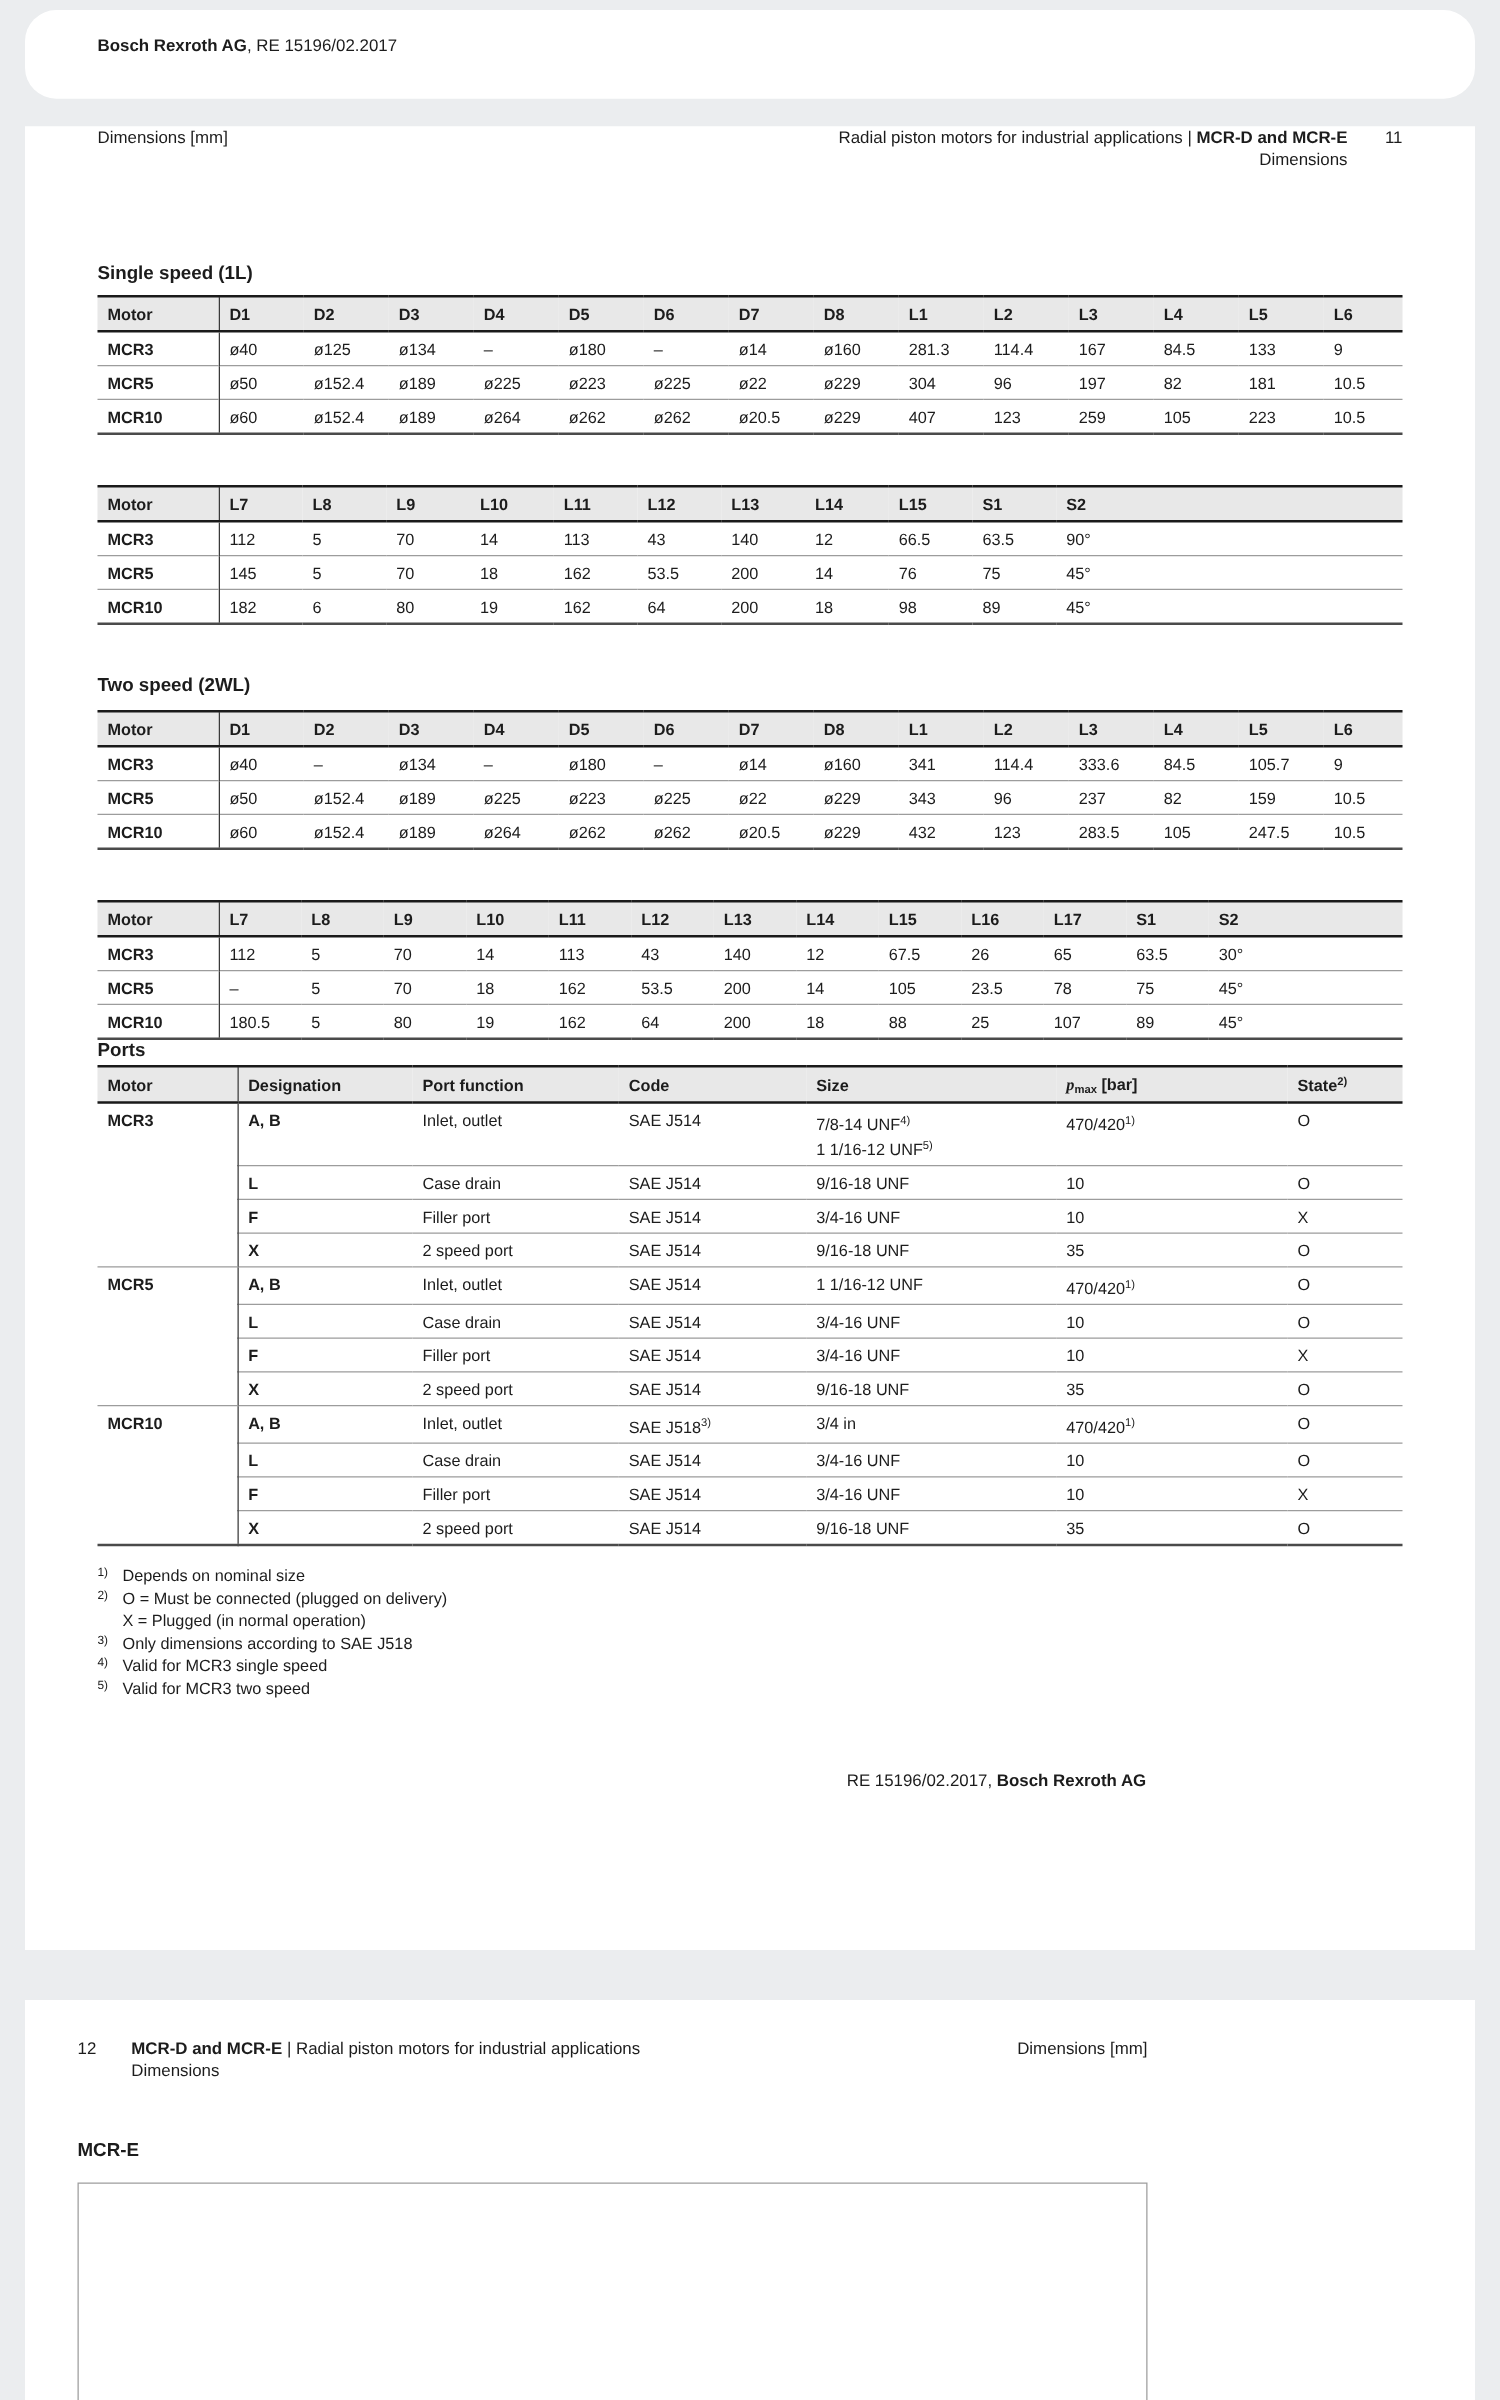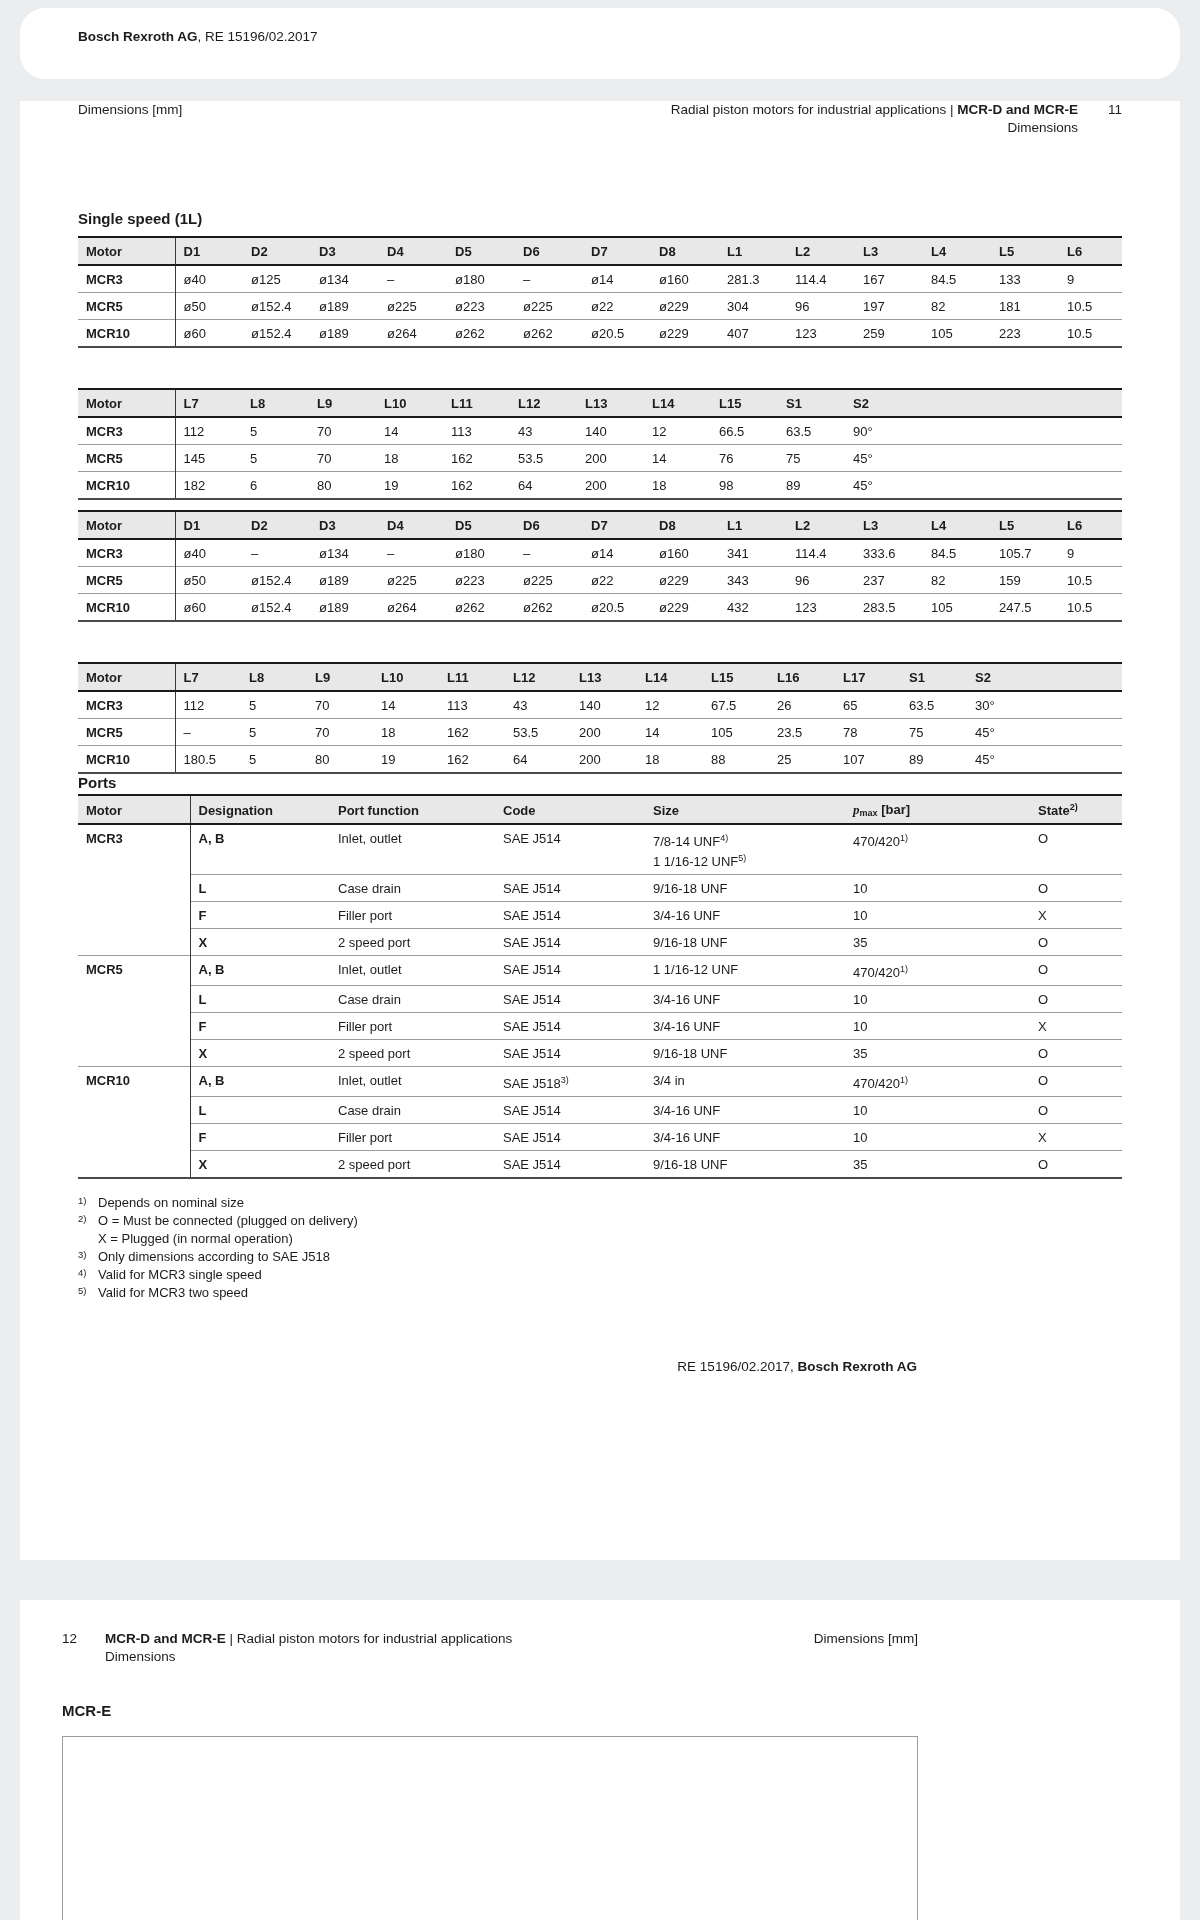--- a/index.html
+++ b/index.html
@@ -56,21 +56,21 @@
   .footnotes { margin-top: 15px; }
   .fn-line { line-height: 18px; display: flex; }
   .fn-marker { font-size: 9.5px; width: 20px; flex: 0 0 20px; position: relative; top: -2px; }
 
   .footer-row { margin-top: 56px; text-align: right; padding-right: 205px; font-size: 13.5px; line-height: 18px; }
 
   
   .p12-head { margin-top: 30px; display: flex; align-items: flex-start; font-size: 13.5px; line-height: 18px; }
   .p12-num { width: 43px; flex: 0 0 43px; }
   .p12-dims { margin-left: auto; margin-right: 262px; }
-  .h-mcre { margin-top: 36px; }
+  .h-mcre { margin-top: 46px; }
   .figure-box { margin-top: 16px; width: 856px; height: 240px; border: 1px solid #9d9d9d; background: #fff; }
 </style>
 </head>
 <body>
 
 <div class="page band">
   <span class="bold">Bosch Rexroth AG</span><span>, RE 15196/02.2017</span>
 </div>
 
 <div class="page main">
@@ -219,20 +219,21 @@
             <td class="c7">200</td>
             <td class="c8">18</td>
             <td class="c9">98</td>
             <td class="c10">89</td>
             <td class="c11">45°</td>
           </tr>
         </tbody>
       </table>
     </div>
 
+  <h2 class="sec h-two">Two speed (2WL)</h2>
   <div>
       <table class="dim cols15 t-3">
         <thead>
           <tr>
             <th class="c0">Motor</th>
             <th class="c1">D1</th>
             <th class="c2">D2</th>
             <th class="c3">D3</th>
             <th class="c4">D4</th>
             <th class="c5">D5</th>

